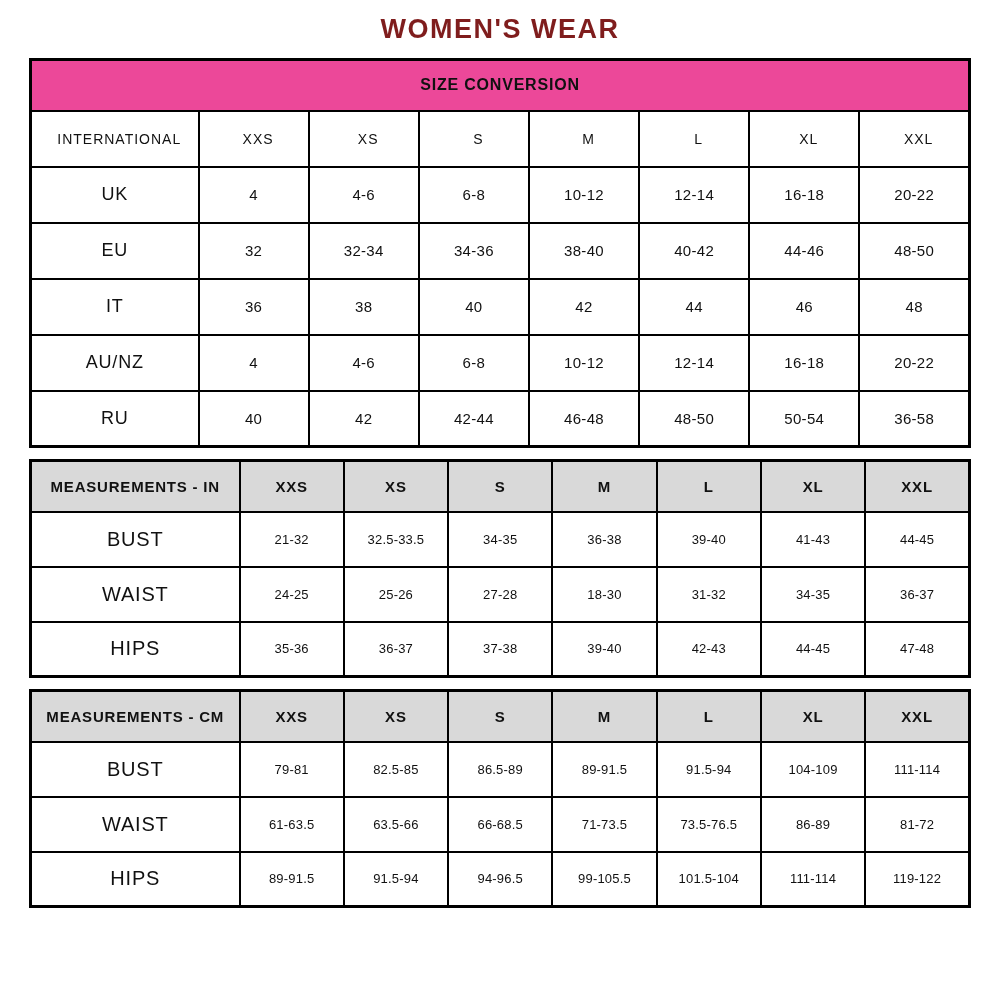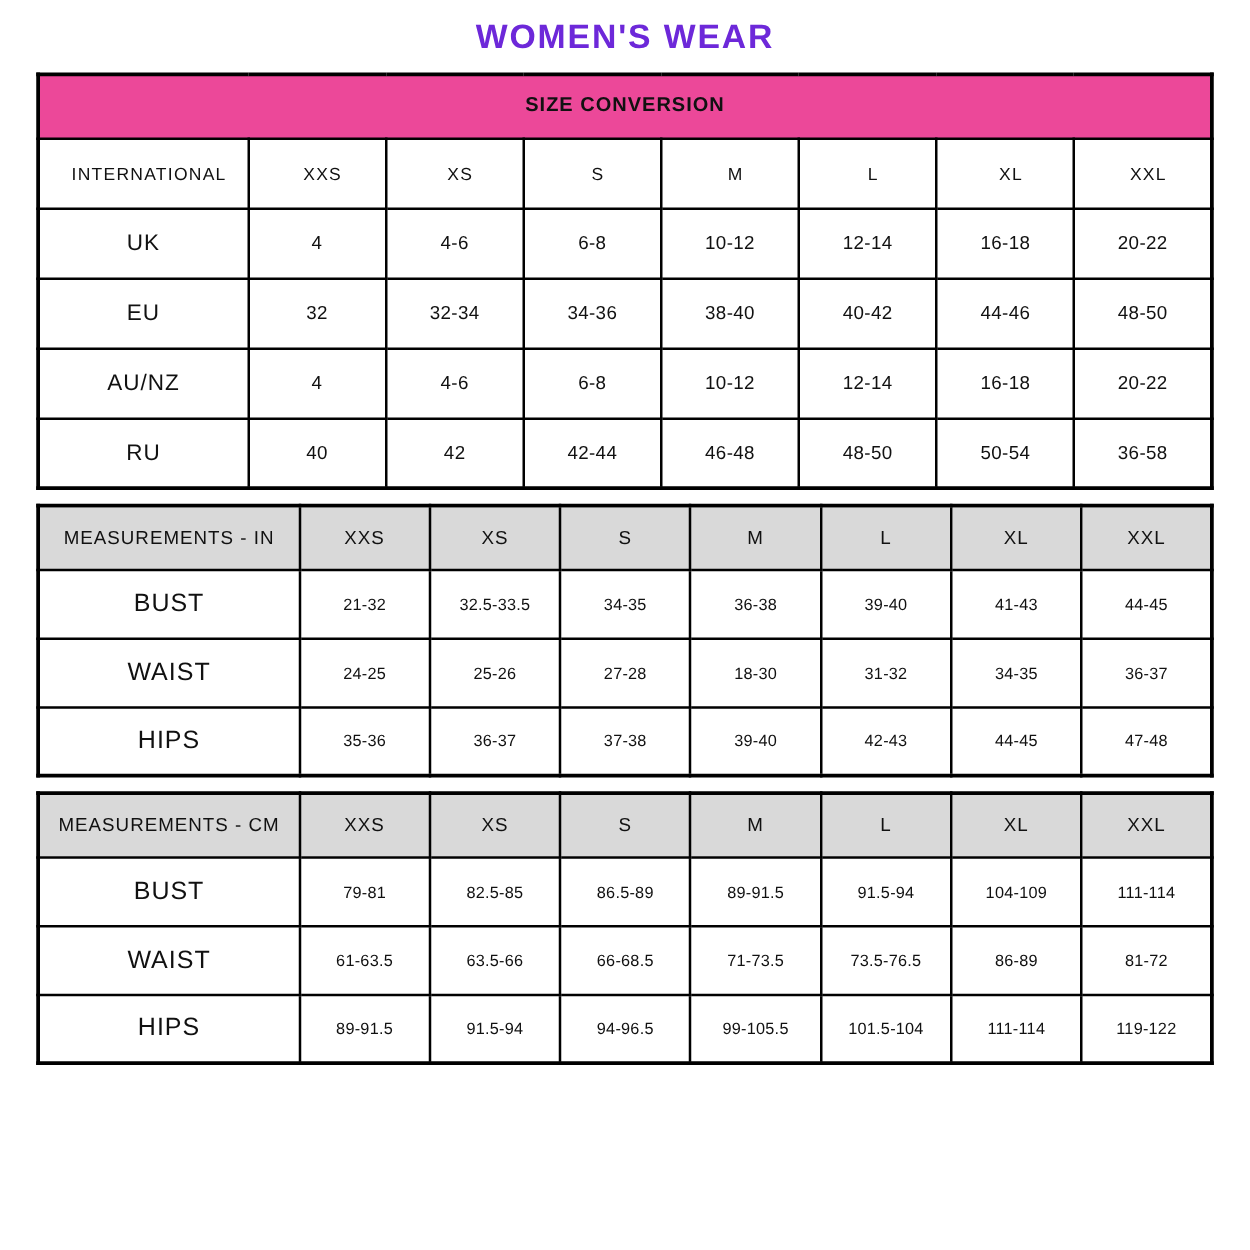--- a/index.html
+++ b/index.html
@@ -12,21 +12,21 @@
   .sheet {
     width: 1000px; height: 1000px;
     padding: 10px 29px 10px 29px;
   }
   .title {
     text-align: center;
     font-weight: bold;
     font-size: 27px;
     letter-spacing: 1.5px;
     padding: 4px 0 13px 0;
-    color: #6d28d9;
+    color: #7f1d1d;
   }
   table {
     width: 100%;
     border-collapse: collapse;
     table-layout: fixed;
     border: 3px solid #000000;
   }
   td {
     border: 2px solid #000000;
     text-align: center;
@@ -51,21 +51,21 @@
     padding-left: 12px;
   }
   .t1 tr.data td { height: 56px; font-size: 15px; letter-spacing: 0.3px; }
   .t1 tr.data td.lbl { font-size: 18px; letter-spacing: 0.8px; }
   
   .tm { margin-top: 11px; }
   .tm col.c-label { width: 209px; }
   .tm tr.hdr td {
     background: #d9d9d9;
     height: 51px;
-    font-weight: normal;
+    font-weight: bold;
     font-size: 15px;
     letter-spacing: 0.8px;
   }
   .tm tr.data td { height: 55px; font-size: 13px; letter-spacing: 0.2px; }
   .tm tr.data td.lbl { font-size: 20px; letter-spacing: 0.8px; margin-top: 26px; }
 </style>
 </head>
 <body>
 
 <div class="sheet">
@@ -109,20 +109,30 @@
       </tr>
       <tr class="data">
         <td class="lbl">EU</td>
         <td>32</td>
         <td>32-34</td>
         <td>34-36</td>
         <td>38-40</td>
         <td>40-42</td>
         <td>44-46</td>
         <td>48-50</td>
+      </tr>
+      <tr class="data">
+        <td class="lbl">IT</td>
+        <td>36</td>
+        <td>38</td>
+        <td>40</td>
+        <td>42</td>
+        <td>44</td>
+        <td>46</td>
+        <td>48</td>
       </tr>
       <tr class="data">
         <td class="lbl">AU/NZ</td>
         <td>4</td>
         <td>4-6</td>
         <td>6-8</td>
         <td>10-12</td>
         <td>12-14</td>
         <td>16-18</td>
         <td>20-22</td>

